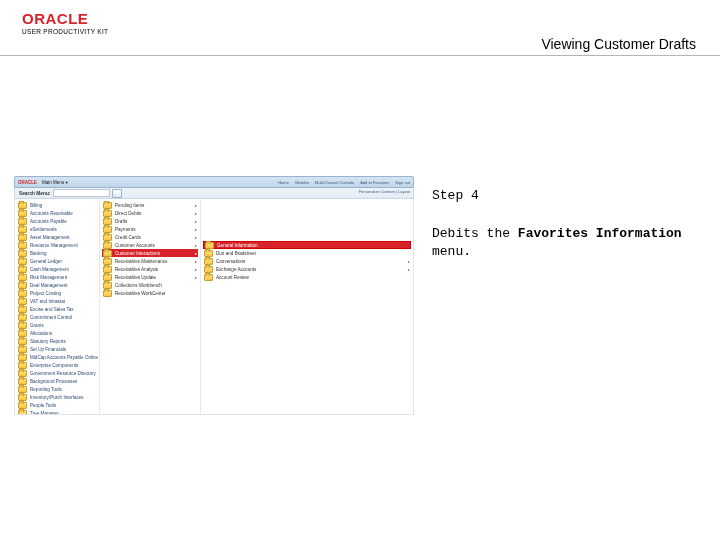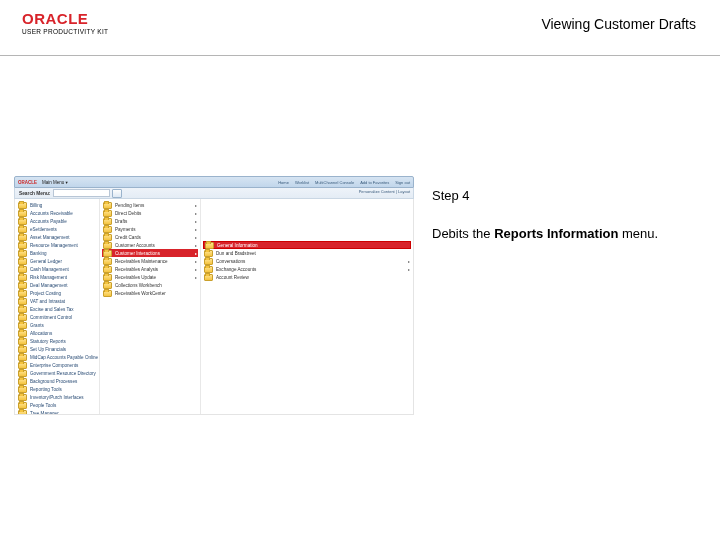--- a/index.html
+++ b/index.html
@@ -32,21 +32,21 @@
   }
   .logo-sub {
     font-size: 6.5px;
     color: #000;
     letter-spacing: 0.3px;
     margin-top: 1px;
   }
   .header-title {
     position: absolute;
     right: 24px;
-    top: 16px;
+    top: 36px;
     font-size: 14px;
     color: #000;
   }
   
   .main {
     position: relative;
     padding-top: 48px;
   }
   .screenshot {
     position: absolute;
@@ -185,20 +185,21 @@
     color: #2a4c75;
   }
   
   .instr {
     position: absolute;
     left: 432px;
     top: 132px;
     width: 250px;
     font-size: 13px;
     color: #000;
+    font-family: Liberation Mono, monospace;
   }
   .step {
     margin-bottom: 22px;
   }
   .instr-text {
     line-height: 1.35;
   }
   .instr-text b {
     font-weight: bold;
   }
@@ -433,17 +434,17 @@
             <span class="folder-icon"></span>
             <span>Account Review</span>
           </div>
         </div>
     </div>
   </div>
 
   <div class="instr">
     <div class="step">Step 4</div>
     <div class="instr-text">
-      <span>Debits the </span><b>Reports Information</b><span> menu.</span>
+      <span>Debits the </span><b>Favorites Information</b><span> menu.</span>
     </div>
   </div>
 
 </div>
 
 </body></html>

